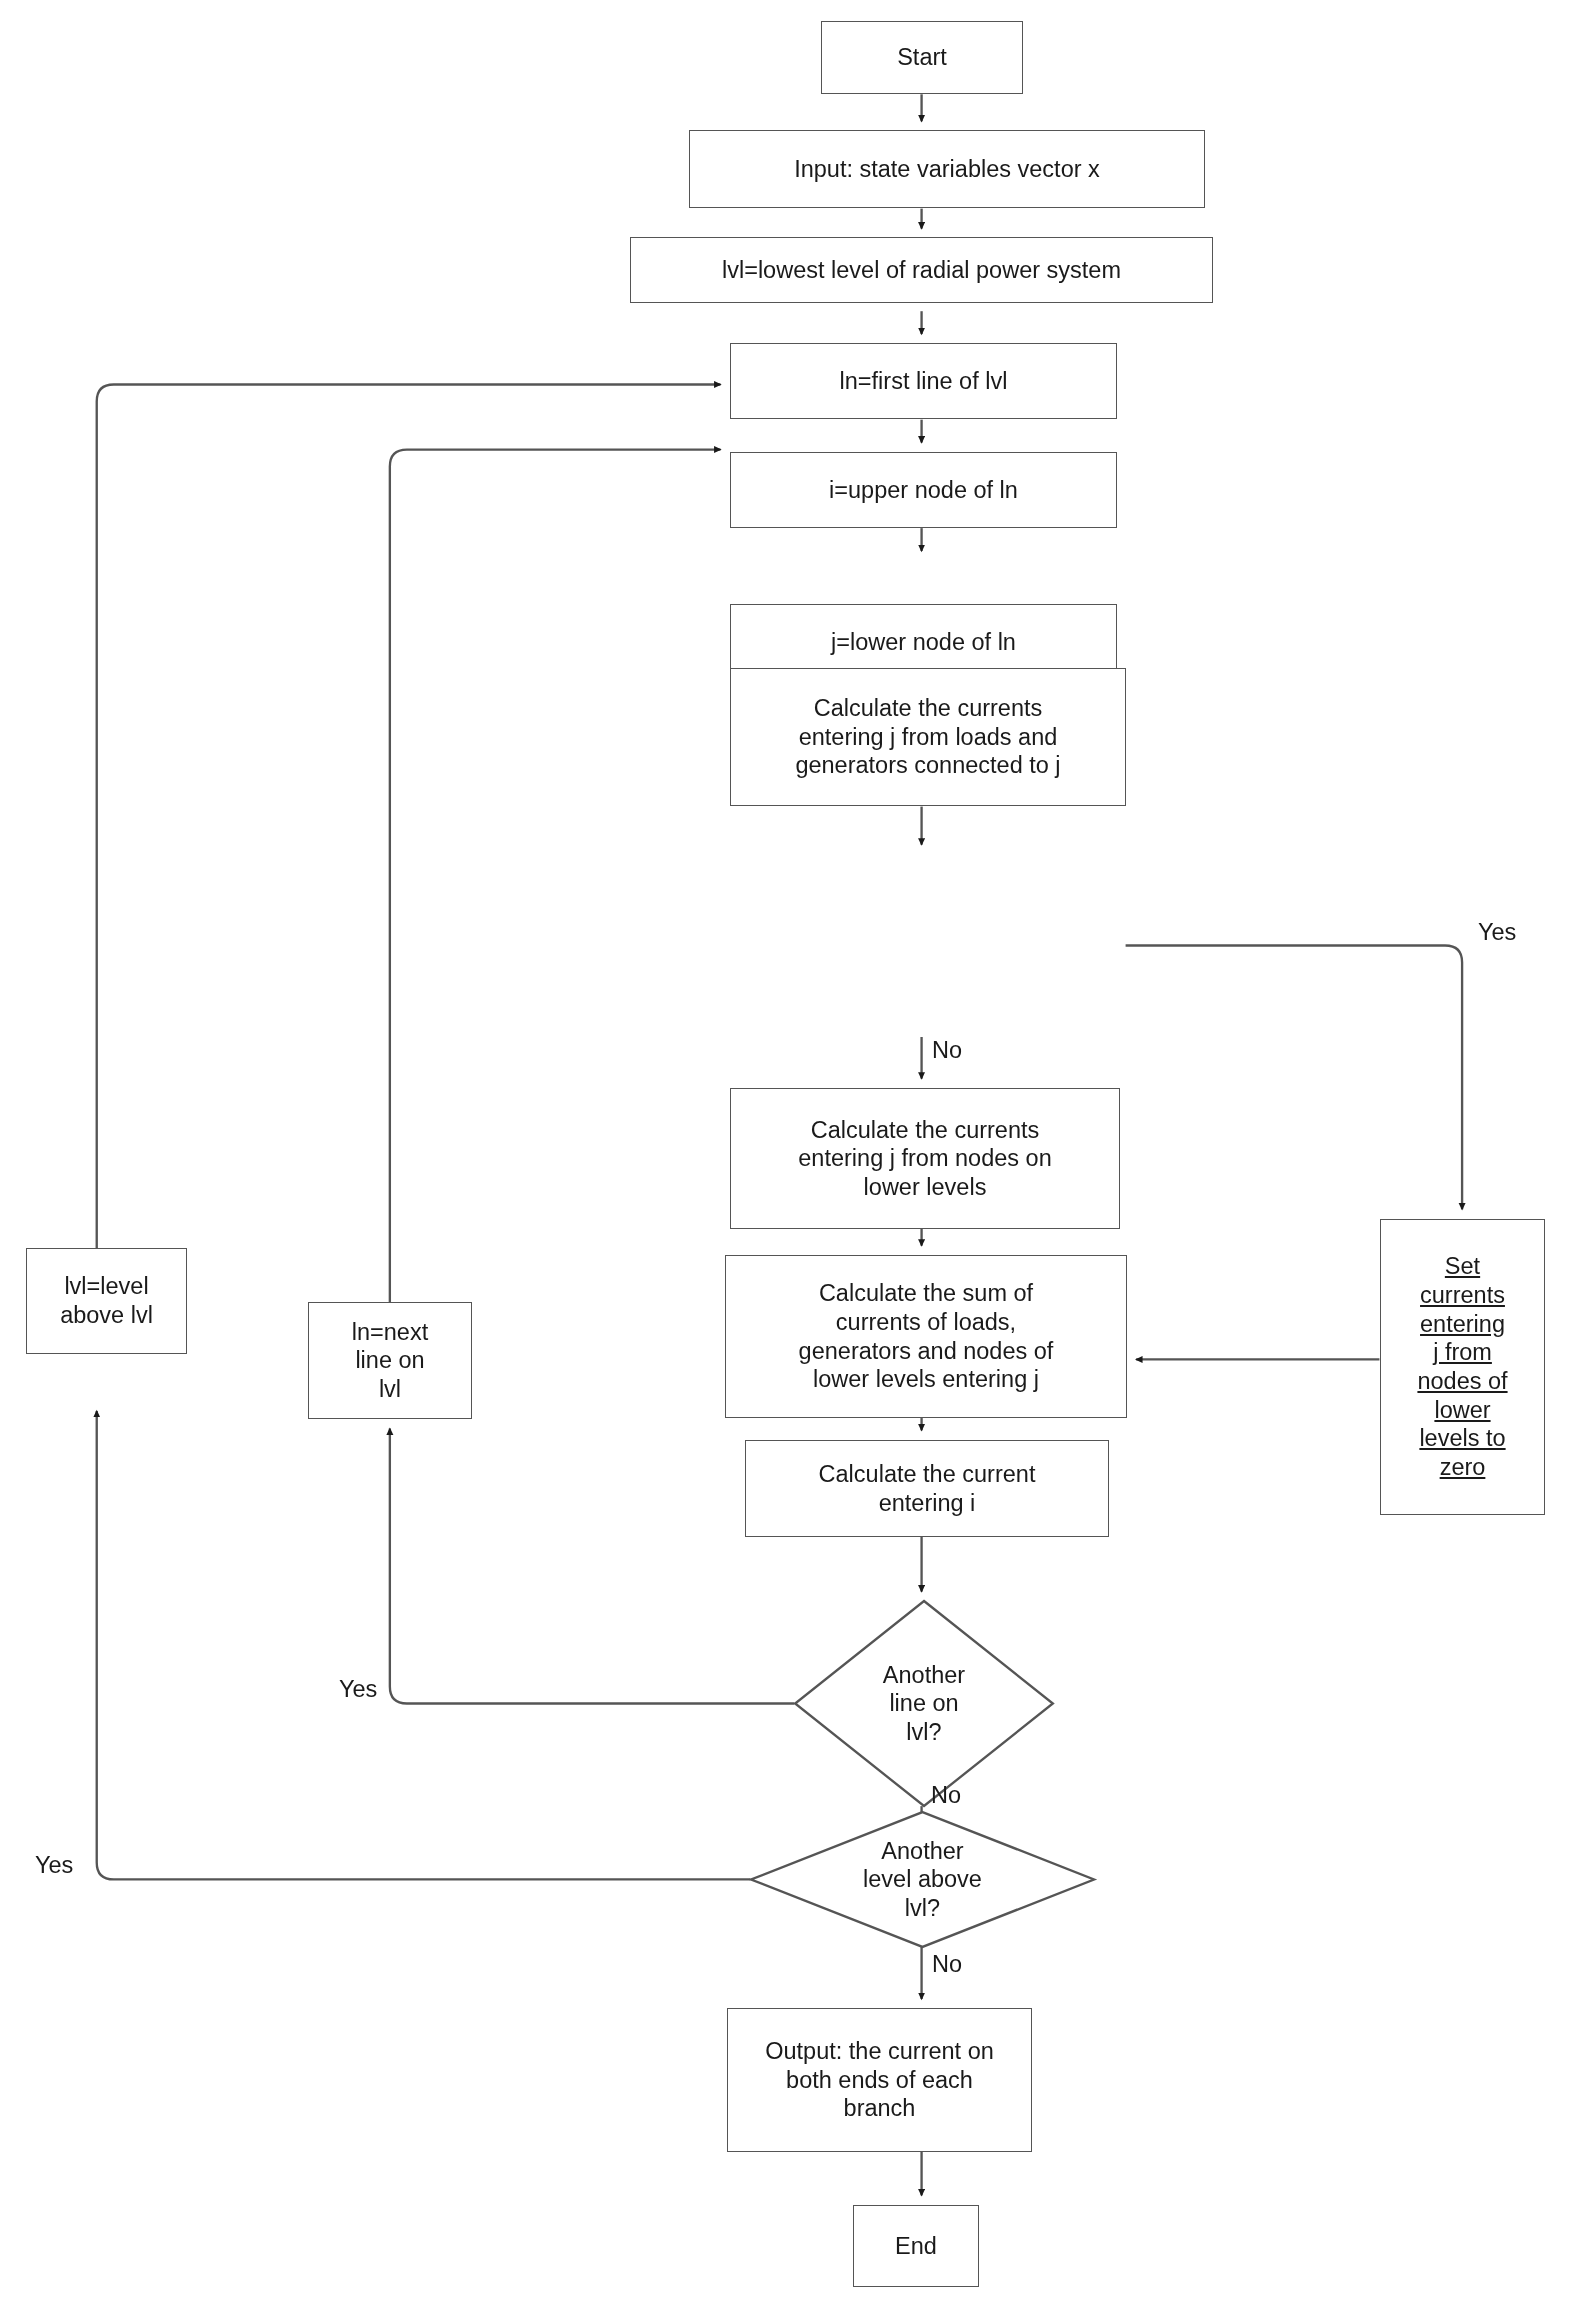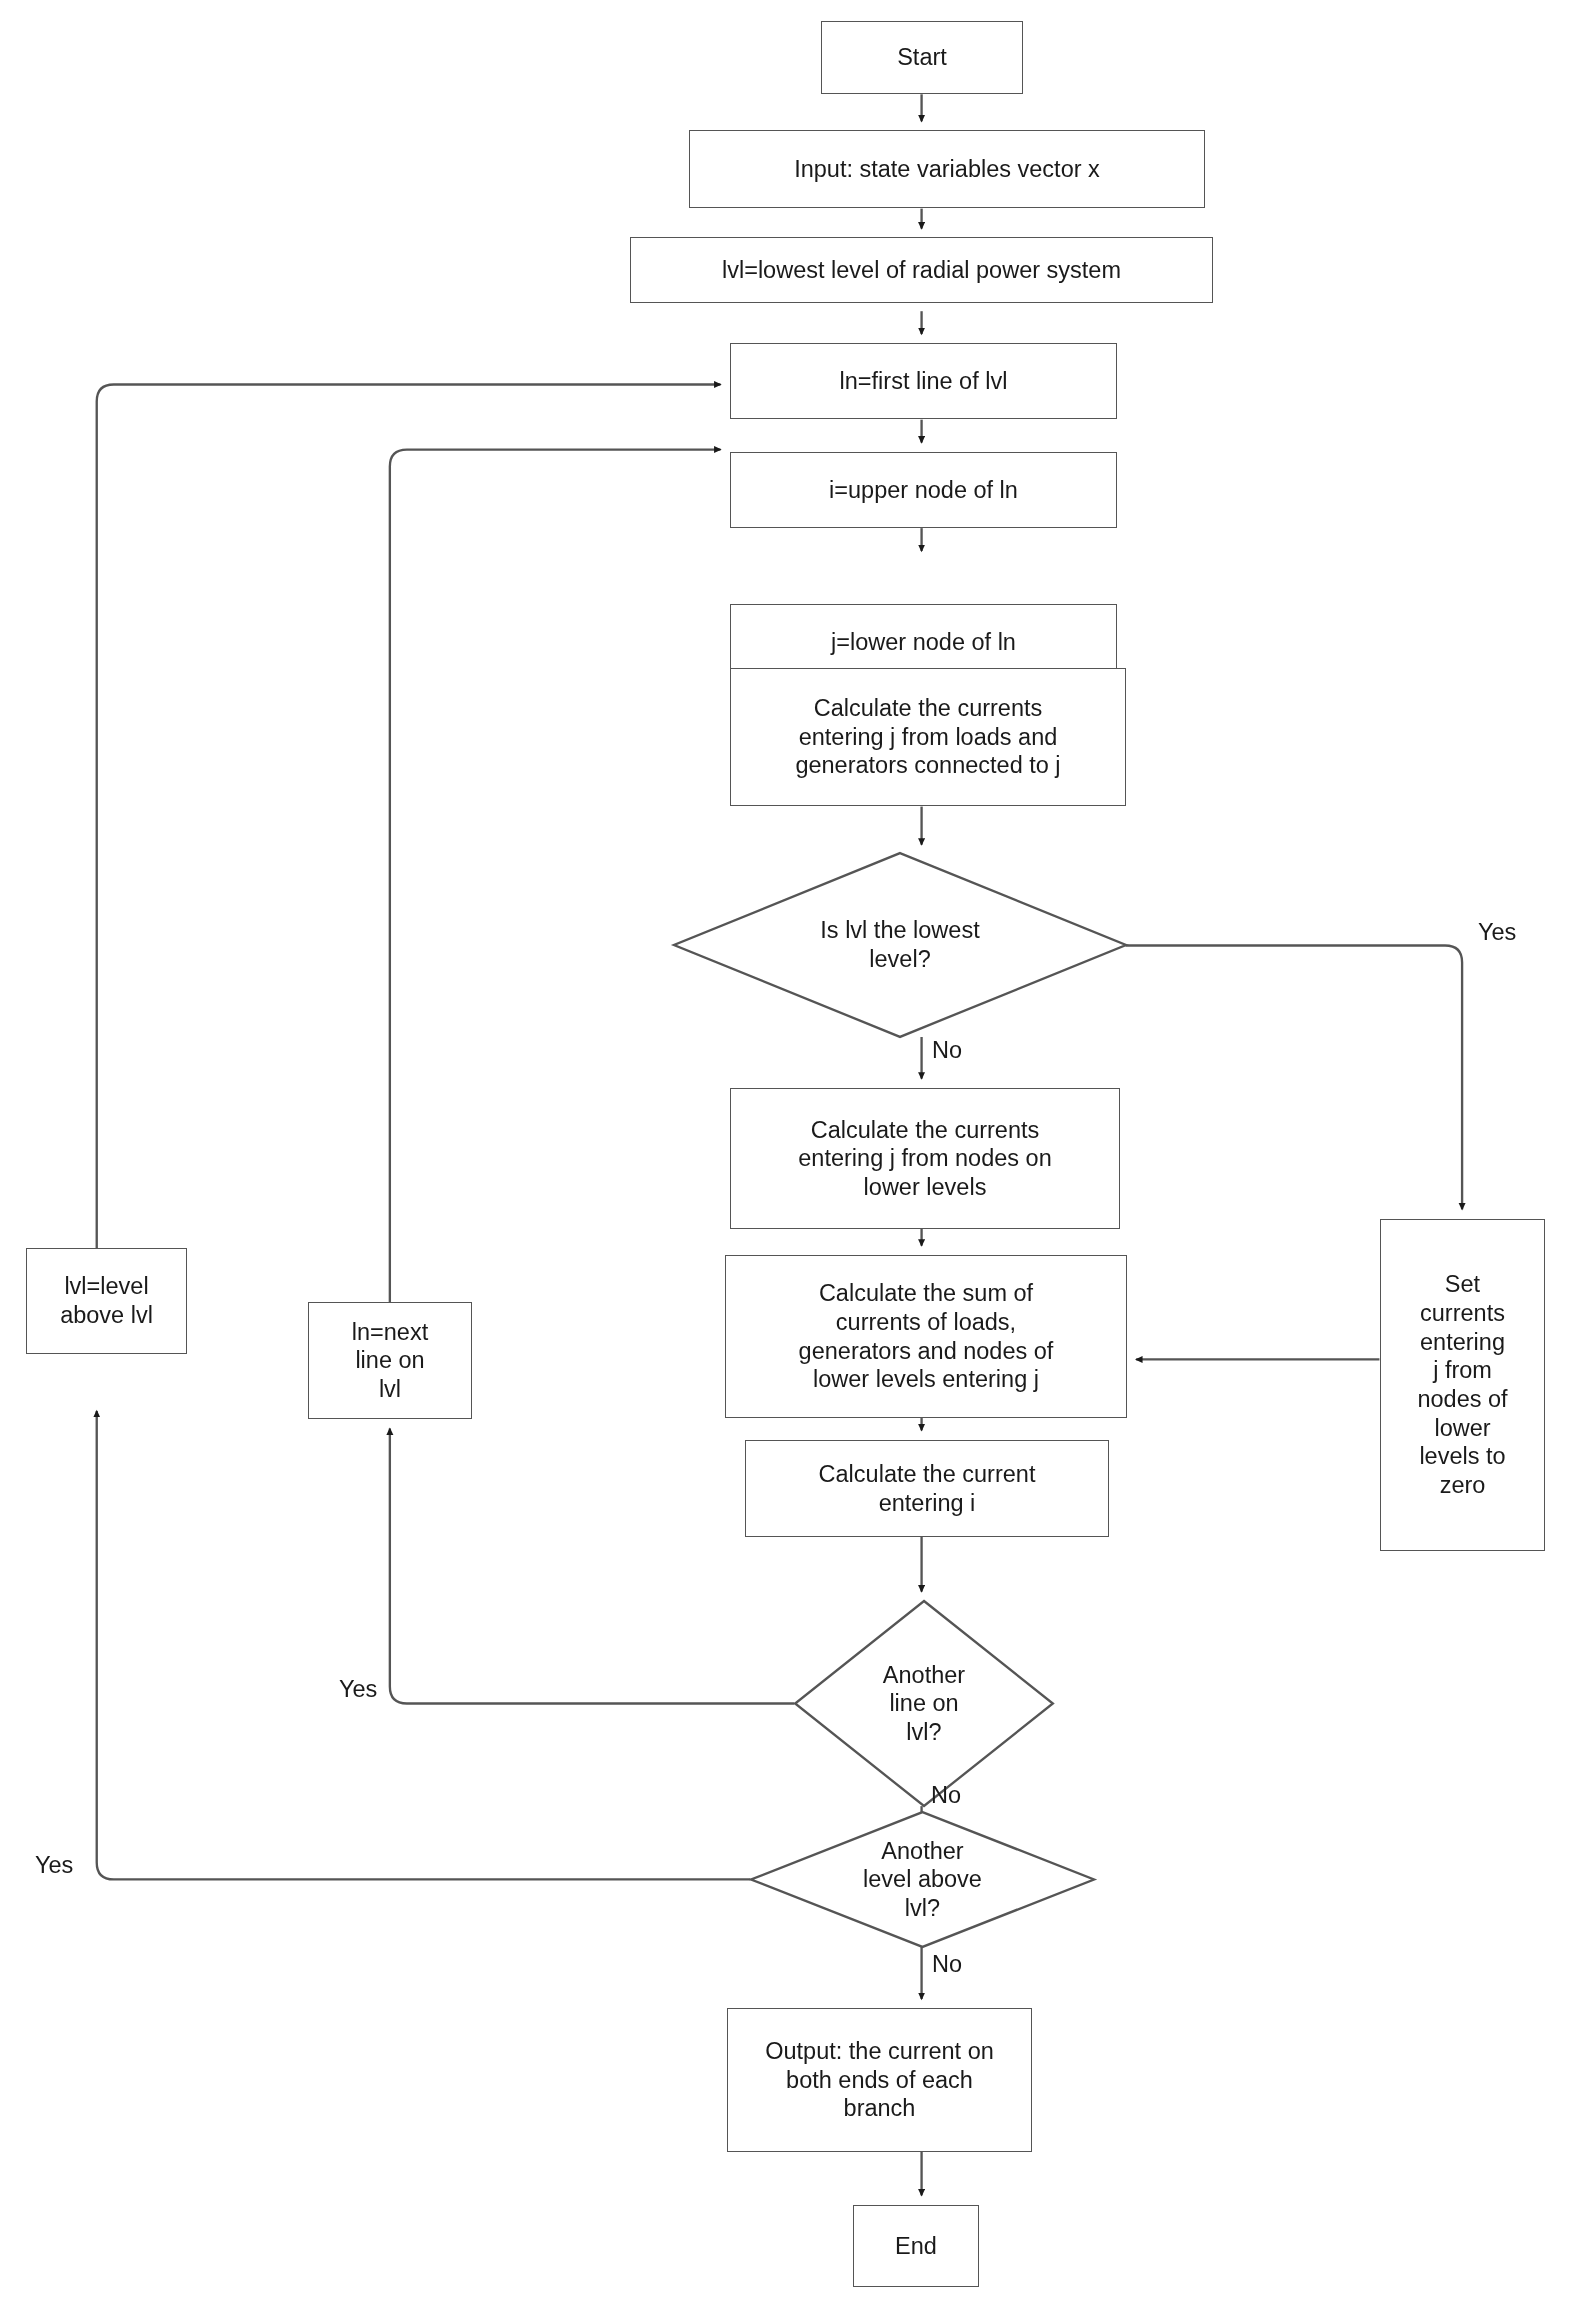--- a/index.html
+++ b/index.html
@@ -147,21 +147,21 @@
 currents of loads,
 generators and nodes of
 lower levels entering j</span>
   </div>
 
   <div class="node" style="left:745px; top:1440px; width:364px; height:97px;">
     <span class="txt">Calculate the current
 entering i</span>
   </div>
 
-  <div class="node" style="left:1380px; top:1219px; width:165px; height:332px; border-width:1.8px;">
+  <div class="node" style="left:1380px; top:1219px; width:165px; height:296px; border-width:1.8px;text-decoration:underline;">
     <span class="txt">Set
 currents
 entering
 j from
 nodes of
 lower
 levels to
 zero</span>
   </div>
 
@@ -179,27 +179,20 @@
   <div class="node" style="left:727px; top:2008px; width:305px; height:144px;">
     <span class="txt">Output: the current on
 both ends of each
 branch</span>
   </div>
 
   <div class="node" style="left:853px; top:2205px; width:126px; height:82px;">
     <span class="txt">End</span>
   </div>
 
-  <div class="diamond-wrap" style="left:674px; top:853px; width:452px; height:184px;">
-    <svg width="452" height="184" viewBox="0 0 770 313">
-      <polygon points="385,0 770,156.5 385,313 0,156.5" fill="#ffffff" stroke="#555555" stroke-width="4"></polygon>
-    </svg>
-    <div class="diamond-label">Is lvl the lowest
-level?</div>
-  </div>
 
   <div class="diamond-wrap" style="left:795px; top:1601px; width:258px; height:205px;">
     <svg width="258" height="205" viewBox="0 0 440 350">
       <polygon points="220,0 440,175 220,350 0,175" fill="#ffffff" stroke="#555555" stroke-width="4"></polygon>
     </svg>
     <div class="diamond-label">Another
 line on
 lvl?</div>
   </div>
 

